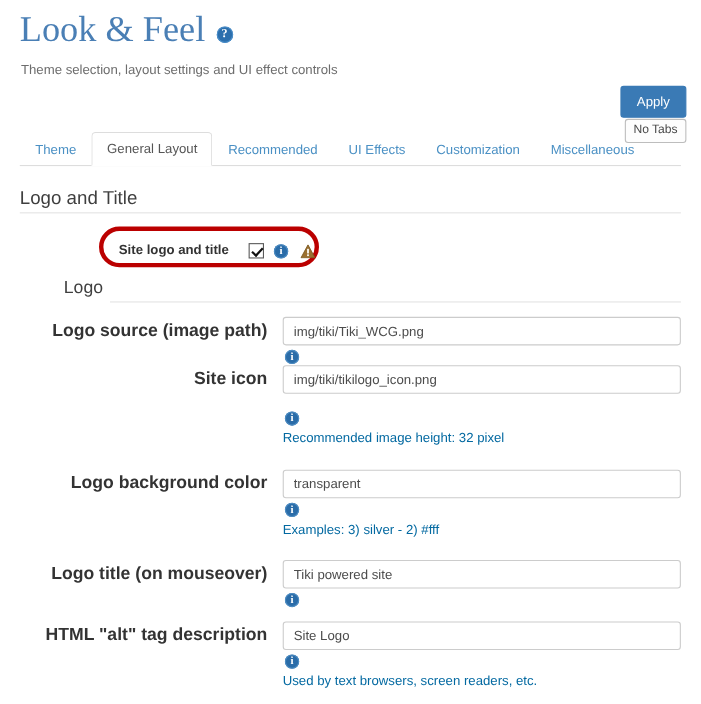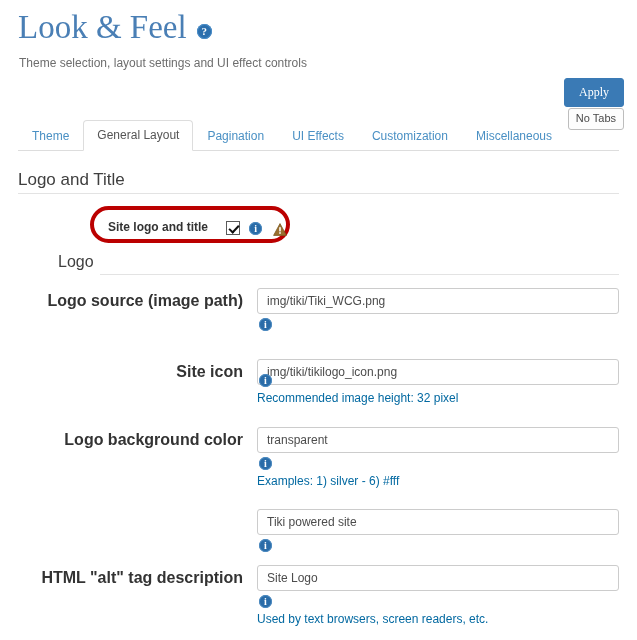--- a/index.html
+++ b/index.html
@@ -66,21 +66,21 @@
 
   
   .apply-button {
     position: absolute;
     right: 13px;
     top: 78px;
     background: #3a7ab5;
     color: #ffffff;
     border: 1px solid #3a7ab5;
     border-radius: 3px;
-    font-family: Liberation Serif, serif;
+    font-family: Liberation Sans, sans-serif;
     font-size: 12px;
     padding: 6px 14px 7px 14px;
     cursor: pointer;
     line-height: 14px;
     text-align: right;
   }
 
   
   .no-tabs-button {
     position: absolute;
@@ -287,21 +287,21 @@
   <span class="help-icon"></span>
 </div>
 <div class="page-subtitle">Theme selection, layout settings and UI effect controls</div>
 
 <button class="apply-button">Apply</button>
 <button class="no-tabs-button">No Tabs</button>
 
 <div class="tabbar">
   <div class="tab">Theme</div>
   <div class="tab active">General Layout</div>
-  <div class="tab">Pagination</div>
+  <div class="tab">Recommended</div>
   <div class="tab">UI Effects</div>
   <div class="tab">Customization</div>
   <div class="tab">Miscellaneous</div>
 </div>
 
 <h2 class="section-heading" style="top:170px;text-align:center;">Logo and Title</h2>
 <div class="section-rule" style="left:18px; top:193px; width:601px;"></div>
 
 <div class="highlight-box"></div>
 <div class="checkbox-row">
@@ -319,35 +319,36 @@
 
 <h2 class="section-heading" style="left:58px; top:252px; font-size:16px;">Logo</h2>
 <div class="section-rule" style="left:100px; top:274px; width:519px;"></div>
 
 <div class="form-row" style="top:288px;">
   <div class="field-label">Logo source (image path)</div>
   <input class="field-input" type="text" value="img/tiki/Tiki_WCG.png" style="">
 </div>
 <span class="info-icon row-info" style="top:318px;"></span>
 
-<div class="form-row" style="top:359px;">
+<div class="form-row" style="top:332px;">
   <div class="field-label">Site icon</div>
   <input class="field-input" type="text" value="img/tiki/tikilogo_icon.png" style="">
 </div>
 <span class="info-icon row-info" style="top:374px;"></span>
 <div class="helper-text" style="top:391px;">Recommended image height: 32 pixel</div>
 
 <div class="form-row" style="top:427px;">
   <div class="field-label">Logo background color</div>
   <input class="field-input" type="text" value="transparent" style="">
 </div>
 <span class="info-icon row-info" style="top:457px;"></span>
-<div class="helper-text" style="top:474px;">Examples: 1) silver - 6) #fff</div>
+<div class="helper-text" style="top:474px;">Examples: 3) silver - 2) #fff</div>
 
 <div class="form-row" style="top:509px;">
+  <div class="field-label">Logo title (on mouseover)</div>
   <input class="field-input" type="text" value="Tiki powered site" style="">
 </div>
 <span class="info-icon row-info" style="top:539px;"></span>
 
 <div class="form-row" style="top:565px;">
   <div class="field-label">HTML "alt" tag description</div>
   <input class="field-input" type="text" value="Site Logo" style="">
 </div>
 <span class="info-icon row-info" style="top:595px;"></span>
 <div class="helper-text" style="top:612px;">Used by text browsers, screen readers, etc.</div>

